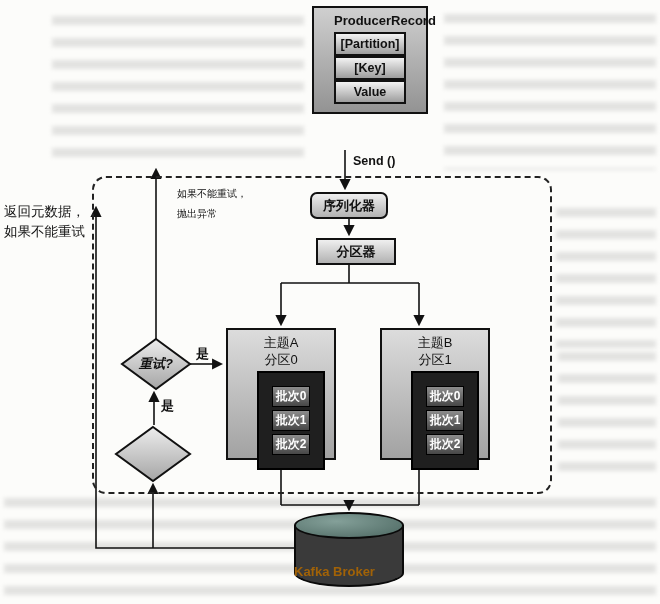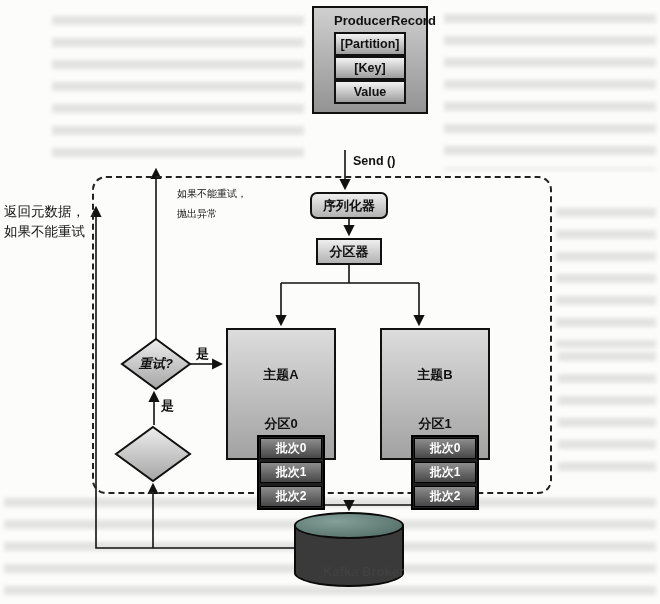--- a/index.html
+++ b/index.html
@@ -36,33 +36,33 @@
   .pr-cell + .pr-cell { }
 
   .node {
     position:absolute; z-index:2; border:2px solid #111;
     background:linear-gradient(#efefef,#b2b2b2);
     font-size:13px; font-weight:bold;
     display:flex; align-items:center; justify-content:center;
     box-sizing:border-box;
   }
   .node-serializer { left:310px; top:192px; width:78px; height:27px;border-radius:7px; }
-  .node-partitioner { left:316px; top:238px; width:66px; height:27px; }
+  .node-partitioner { left:316px; top:238px; width:80px; height:27px; }
 
   .topic {
     position:absolute; top:328px; width:110px; height:132px; z-index:2;
     border:2px solid #111; background:linear-gradient(#dcdcdc,#a2a2a2);
     box-sizing:border-box; padding:4px 9px 0;
   }
   .topic-a { left:226px; } .topic-b { left:380px; }
   .topic-name, .topic-partition {
-    font-size:13px; font-weight:bold; line-height:17px; text-align:center;margin-top:32px;
+    font-size:13px; font-weight:normal; line-height:17px; text-align:center;
   }
   .batches {
-    margin-top:3px; border:2px solid #000; background:#1f1f1f; padding:1px;margin-left:20px;
+    margin-top:3px; border:2px solid #000; background:#1f1f1f; padding:13px;margin-left:20px;
   }
   .batch {
     background:linear-gradient(#8d8d8d,#474747); color:#fff;
     border:1px solid #000; font-size:12px; font-weight:bold;
     text-align:center; padding:2px 0; line-height:15px;
   }
   .batch + .batch { margin-top:3px; }
 
   .label { position:absolute; z-index:3; font-size:13px; white-space:nowrap; }
   .label-bold { font-weight:bold; }
@@ -84,22 +84,22 @@
     position:absolute; top:13px; left:0; width:110px; height:62px;
     background:#3a3a3a; border:2px solid #0a0a0a; border-top:none;
     border-radius:0 0 55px 55px / 0 0 14px 14px; box-sizing:border-box; z-index:1;
   }
   .broker-top {
     position:absolute; top:0; left:0; width:110px; height:27px;
     border-radius:50%; border:2px solid #0a0a0a; box-sizing:border-box;
     background:radial-gradient(ellipse at 38% 32%, #84a099, #4c6761); z-index:2;
   }
   .broker-label {
-    position:absolute; bottom:9px; left:0; width:100%; text-align:right;
-    color:#404040; font-size:13px; font-weight:bold; z-index:3;
+    position:absolute; bottom:9px; left:0; width:100%; text-align:left;
+    color:#a16207; font-size:13px; font-weight:bold; z-index:3;
   }
 </style>
 </head>
 <body>
 
 <div class="canvas">
 
   <div class="bgtext" style="left:52px;top:16px;width:252px;height:142px;"></div>
   <div class="bgtext" style="left:444px;top:14px;width:212px;height:156px;"></div>
   <div class="bgtext" style="left:556px;top:208px;width:100px;height:140px;"></div>

